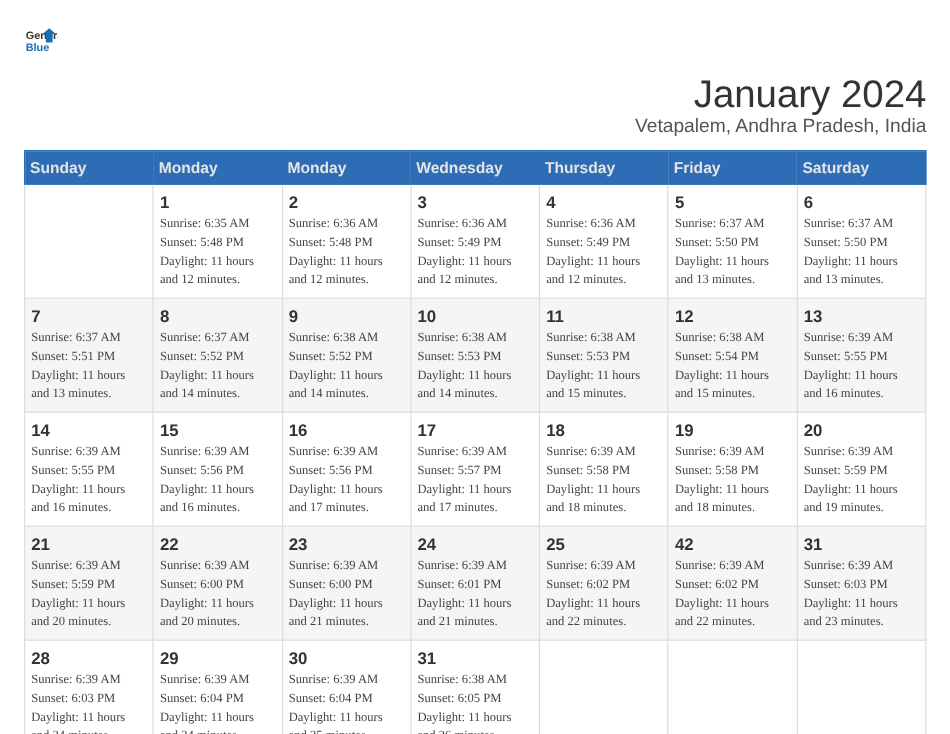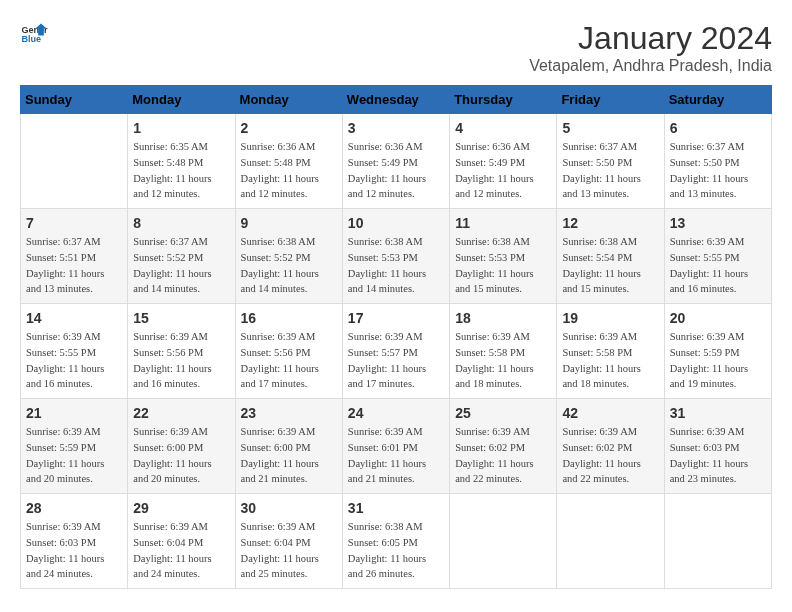--- a/index.html
+++ b/index.html
@@ -25,33 +25,34 @@
       width: 28px;
       height: 28px;
     }
     .title-area {
       text-align: right;
     }
     .month-title {
       font-size: 32px;
       color: #333;
       font-weight: normal;
+      margin-top: 40px;
     }
     .location-title {
       font-size: 16px;
       color: #555;
     }
     table {
       width: 100%;
       border-collapse: collapse;
       font-size: 11px;
     }
     thead tr th {
       background-color: #2d6db5;
-      color: #000000;
+      color: #e5e5e5;
       padding: 6px 4px;
       text-align: left;
       font-size: 13px;
       font-weight: bold;
       border: 1px solid #2d6db5;
     }
     tbody tr {
       border-bottom: 1px solid #ddd;
     }
     tbody tr:nth-child(odd) {

